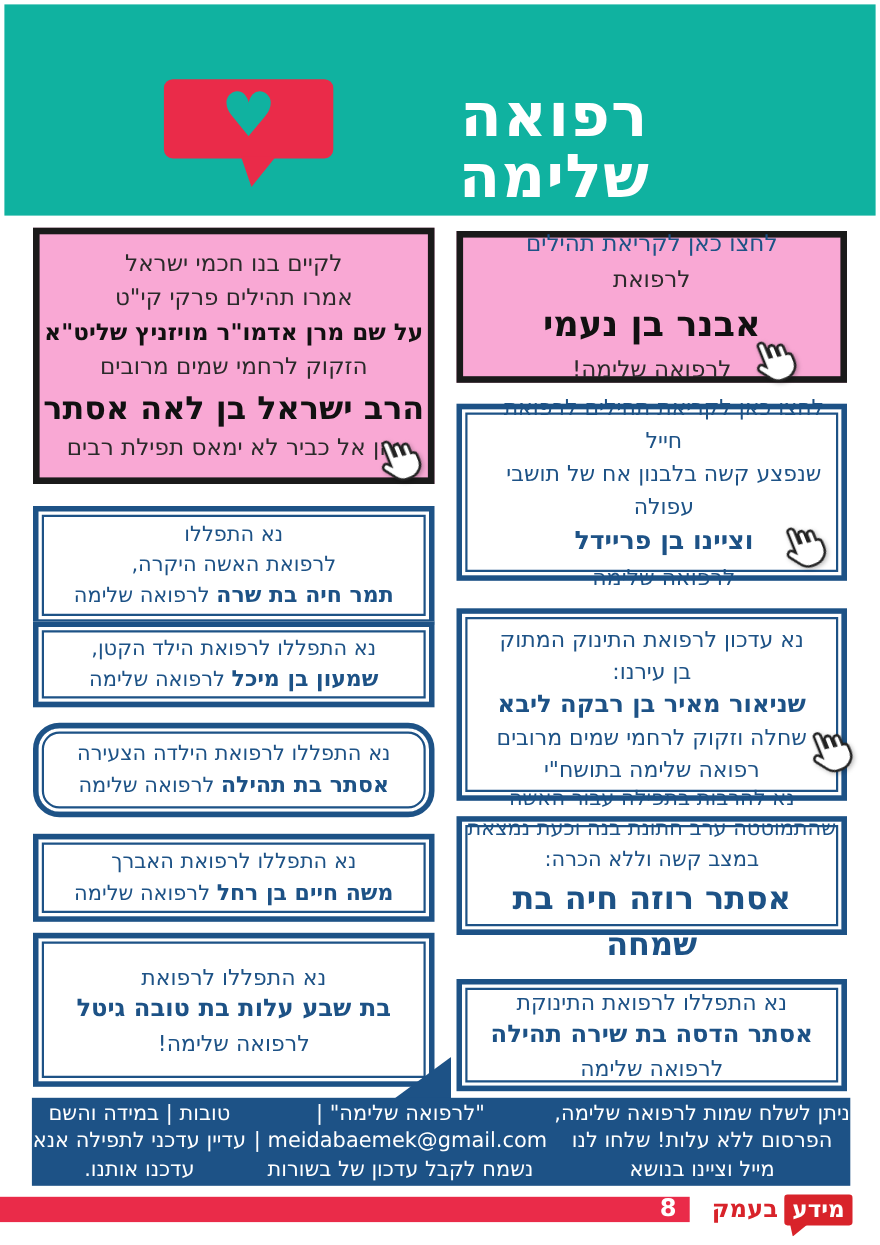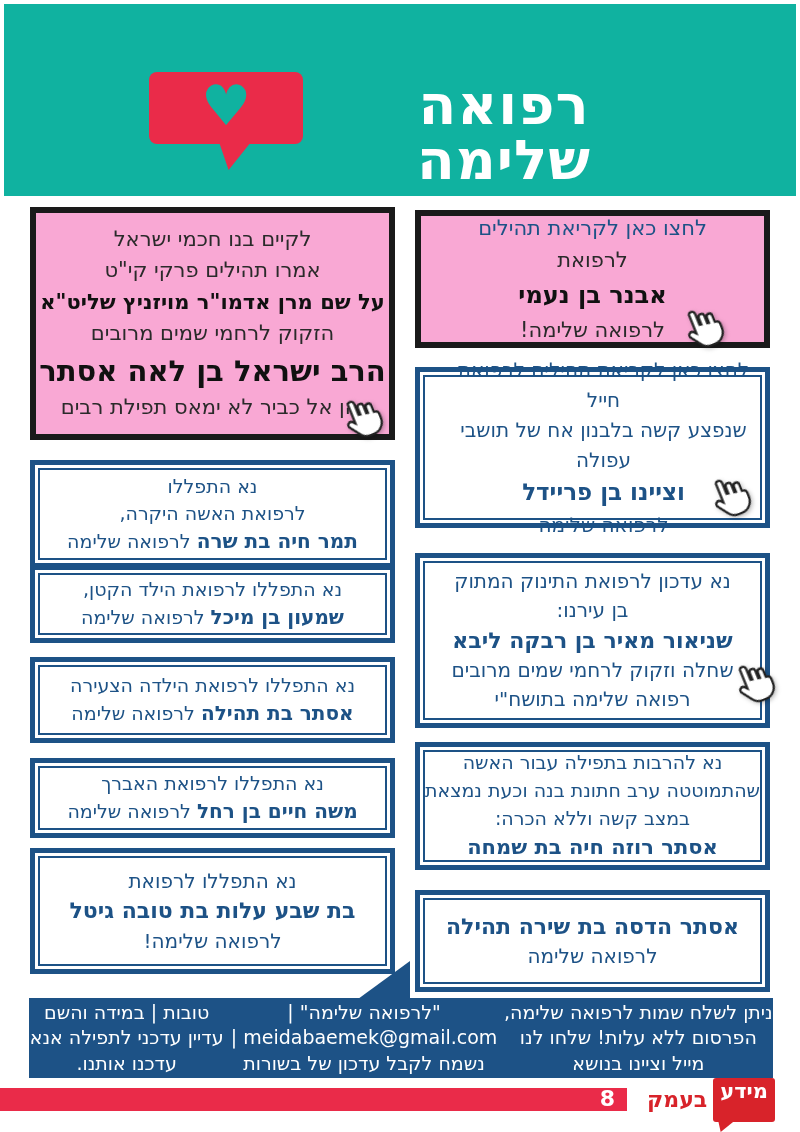--- a/index.html
+++ b/index.html
@@ -25,31 +25,31 @@
     color:#1d5286;font-size:19px;line-height:1.42;}
   .bbox .b{font-weight:bold;font-size:20px;}
   .nowrap{white-space:nowrap;}
 
   
   .ly{left:30px;width:365px;top:207px;height:233px;color:#2a2a2a;font-size:21px;line-height:1.5;}
   .ly .l3{font-weight:bold;color:#111;font-size:21px;}
   .ly .l5{font-weight:bold;color:#111;font-size:29px;line-height:1.45;}
   .lb1{left:30px;width:365px;top:460px;height:108px;}
   .lb2{left:30px;width:365px;top:565px;height:78px;}
-  .lb3{left:30px;width:365px;top:657px;height:86px;}
+  .lb3{left:30px;width:365px;top:657px;height:86px;border-radius:24px;}
   .lb4{left:30px;width:365px;top:758px;height:80px;}
-  .lb5{left:30px;width:365px;top:848px;height:126px;font-size:20px;}
+  .lb5{left:30px;width:365px;top:848px;height:140px;font-size:20px;}
 
   
   .ry{left:415px;width:355px;top:210px;height:138px;font-size:21px;line-height:1.55;color:#2a2a2a;}
   .ry .link{color:#1d5286;cursor:pointer;}
-  .ry .name{font-weight:bold;color:#111;font-size:24px;}
+  .ry .name{font-weight:bold;color:#111;font-size:32px;}
   .rb1{left:415px;width:355px;top:367px;height:161px;font-size:20px;line-height:1.5;padding-left:22px;}
   .rb2{left:415px;width:355px;top:553px;height:175px;font-size:20px;line-height:1.45;}
-  .rb3{left:415px;width:355px;top:742px;height:128px;font-size:19px;line-height:1.45;}
+  .rb3{left:415px;width:355px;top:742px;height:108px;font-size:19px;line-height:1.45;}
   .rb4{left:415px;width:355px;top:890px;height:102px;font-size:20px;}
   .rb2 .b{font-size:22px;}
 
   
   .cursor{position:absolute;width:46px;height:46px;transform:rotate(-22deg);pointer-events:none;
     filter:drop-shadow(1px 2px 2px rgba(0,0,0,.25));}
   .cur-ly{right:4px;bottom:-6px;}
   .cur-ry{right:38px;bottom:-8px;}
   .cur-rb1{right:12px;bottom:4px;}
   .cur-rb2{right:-12px;bottom:18px;}
@@ -61,21 +61,21 @@
   .notice-tail{position:absolute;left:358px;top:961px;width:52px;height:38px;background:#1d5286;
     clip-path:polygon(100% 0,100% 100%,0 100%);}
   .notice .email{direction:ltr;unicode-bidi:embed;cursor:pointer;}
 
   
   .red-bar{position:absolute;left:0;top:1088px;width:627px;height:23px;background:#ea2b49;}
   .page-num{position:absolute;right:12px;top:-2px;color:#ffffff;font-weight:bold;font-size:22px;line-height:26px;}
   .logo{position:absolute;left:635px;top:1084px;width:140px;height:32px;display:flex;flex-direction:row;
     align-items:center;gap:6px;justify-content:flex-start;}
   .logo-meida{position:relative;background:#d8232a;color:#ffffff;font-weight:bold;font-size:21px;
-    padding:3px 7px 20px 7px;border-radius:3px;line-height:1;}
+    padding:3px 7px 4px 7px;border-radius:3px;line-height:1;}
   .logo-meida .ltail{position:absolute;left:5px;bottom:-10px;width:16px;height:11px;background:#d8232a;
     clip-path:polygon(0 0,100% 0,15% 100%);}
   .logo-baemek{color:#d8232a;font-weight:bold;font-size:22px;line-height:1;}
 </style>
 </head>
 <body>
 
 <div class="page">
 
   <div class="header-band">
@@ -153,24 +153,25 @@
     <div>רפואה שלימה בתושח"י</div>
     <svg class="cursor cur-rb2" viewBox="0 0 40 40">
       <path d="M15 4c1.6 0 2.9 1.3 2.9 2.9v10.2l1.6.3v-6c0-1.5 1.2-2.6 2.6-2.6 1.5 0 2.6 1.2 2.6 2.6v6.9l1.5.3v-5c0-1.4 1.1-2.5 2.5-2.5s2.5 1.1 2.5 2.5v6l1.3.2c1.5.3 2.5 1.6 2.5 3.1v3.9c0 5.9-4.8 10.7-10.7 10.7h-2.9c-3.4 0-6.6-1.6-8.6-4.4l-6.1-8.4c-.9-1.2-.7-2.9.5-3.8 1.1-.9 2.7-.8 3.7.3l1.7 1.9V6.9C12.1 5.3 13.4 4 15 4z" fill="#ffffff" stroke="#222222" stroke-width="2"></path>
     </svg>
   </div>
 
   <div class="bbox rb3">
     <div>נא להרבות בתפילה עבור האשה</div>
     <div>שהתמוטטה ערב חתונת בנה וכעת נמצאת</div>
     <div>במצב קשה וללא הכרה:</div>
-    <div class="b" style="font-size:21px;">אסתר רוזה חיה בת שמחה</div>
+    <div class="b" style="font-size:29px;">אסתר רוזה חיה בת שמחה</div>
   </div>
 
   <div class="bbox rb4">
+    <div>נא התפללו לרפואת התינוקת</div>
     <div class="b" style="font-size:22px;">אסתר הדסה בת שירה תהילה</div>
     <div>לרפואה שלימה</div>
   </div>
 
   <div class="notice-tail"></div>
   <div class="notice">
     <div>ניתן לשלח שמות לרפואה שלימה, הפרסום ללא עלות! שלחו לנו מייל וציינו בנושא</div>
     <div>
       <span>"לרפואה שלימה" | </span><span class="email">meidabaemek@gmail.com</span><span> | נשמח לקבל עדכון של בשורות</span>
     </div>

